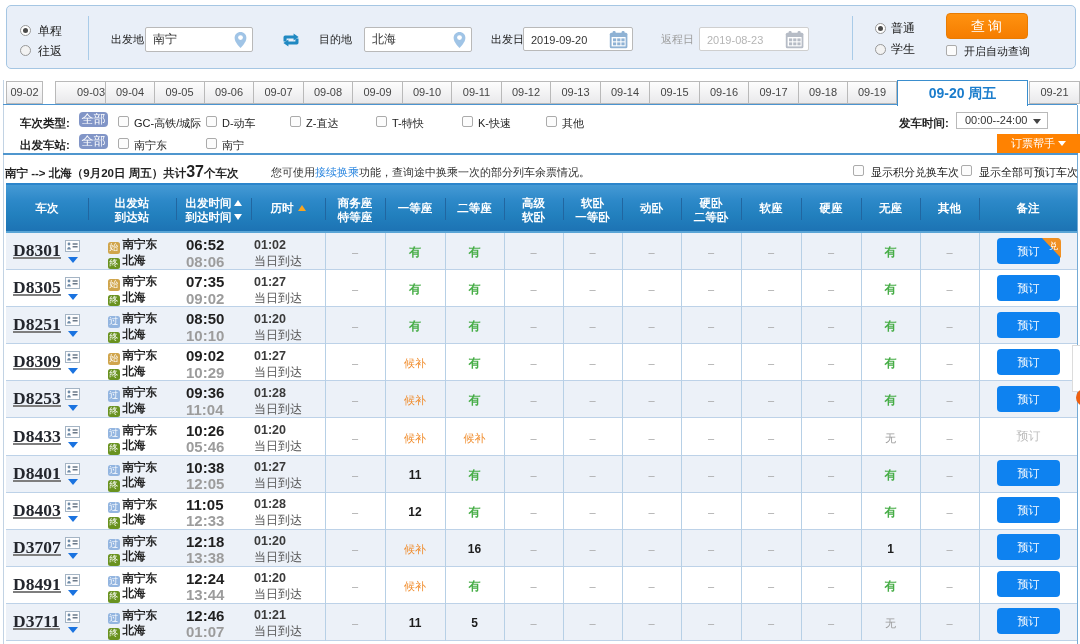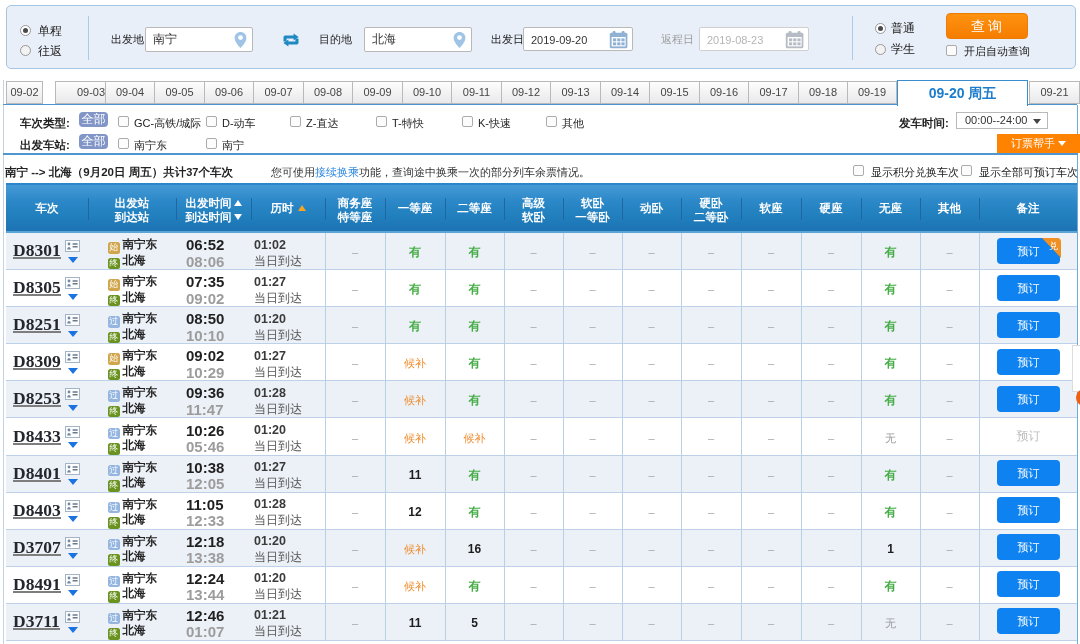--- a/index.html
+++ b/index.html
@@ -169,21 +169,21 @@
 <span class="flbl" style="left:899px;top:117px">发车时间:</span>
 <div class="abs" style="left:956px;top:112px;width:92px;height:17px;background:#fff;border:1px solid #b9b9b9;font-size:11px;color:#333;line-height:15px"><span style="margin-left:8px">00:00--24:00</span><span style="position:absolute;right:6px;top:5.5px;width:0;height:0;border-left:4px solid transparent;border-right:4px solid transparent;border-top:5px solid #444"></span></div>
 <span class="flbl" style="left:20px;top:139px">出发车站:</span>
 <span class="allb" style="left:79px;top:134px">全部</span>
 <span class="cb" style="left:118px;top:138px"></span>
 <span class="fck" style="left:134px;top:139px">南宁东</span>
 <span class="cb" style="left:206px;top:138px"></span>
 <span class="fck" style="left:222px;top:139px">南宁</span>
 <div class="abs" style="left:997px;top:134px;width:83px;height:19px;background:#ff8201;color:#fff;font-size:11px;line-height:19px;text-align:center">订票帮手 <span style="display:inline-block;width:0;height:0;border-left:4px solid transparent;border-right:4px solid transparent;border-top:5px solid #fff;margin-bottom:1px"></span></div>
 <div class="abs" style="left:3px;top:153px;width:1075px;height:2px;background:#4f96ce"></div>
-<span class="it" style="left:5px;top:166px;font-weight:bold;font-size:11.5px">南宁 --&gt; 北海（9月20日  周五）共计<span style="font-size:11px">37</span>个车次</span>
+<span class="it" style="left:5px;top:166px;font-weight:bold;font-size:11.5px">南宁 --&gt; 北海（9月20日  周五）共计<span style="font-size:16px">37</span>个车次</span>
 <span class="it" style="left:271px;top:166px;color:#333">您可使用<span style="color:#2c87e0">接续换乘</span>功能，查询途中换乘一次的部分列车余票情况。</span>
 <span class="cb" style="left:853px;top:165px"></span>
 <span class="it" style="left:871px;top:166px">显示积分兑换车次</span>
 <span class="cb" style="left:961px;top:165px"></span>
 <span class="it" style="left:979px;top:166px">显示全部可预订车次</span>
 <div class="abs" style="left:6px;top:183px;width:1071px;height:2px;background:#2b85cb"></div>
 <div id="thead">
 <div class="hc" style="left:0px;width:82px">车次</div>
 <div class="hc h2" style="left:82px;width:88px">出发站<br>到达站</div>
 <div class="hc h2" style="left:170px;width:75px">出发时间<i class="tri-up"></i><br>到达时间<i class="tri-dn"></i></div>
@@ -343,21 +343,21 @@
       <rect x="0.5" y="0.5" width="14" height="11" fill="#fdfdfe" stroke="#a4b4c4"></rect>
       <circle cx="4" cy="4" r="1.4" fill="#6e8aa5"></circle>
       <path d="M2.2 9.5c0-1.6 0.8-2.6 1.8-2.6s1.8 1 1.8 2.6z" fill="#6e8aa5"></path>
       <rect x="7.6" y="3.4" width="5" height="1.2" fill="#47586b"></rect>
       <rect x="7.6" y="6.2" width="5" height="1.2" fill="#47586b"></rect>
     </svg>
 <i class="car"></i>
 <span class="stl" style="top:5px"><span class="bdg b-g">过</span>南宁东</span>
 <span class="stl" style="top:20.5px"><span class="bdg b-e">终</span>北海</span>
 <span class="dep">09:36</span>
-    <span class="arr">11:47</span>
+    <span class="arr">11:04</span>
 <span class="dur">01:28</span>
     <span class="dd">当日到达</span>
 <span class="sc sd" style="left:319px;width:60px">–</span>
 <span class="sc sh" style="left:379px;width:60px">候补</span>
 <span class="sc sy" style="left:439px;width:59px">有</span>
 <span class="sc sd" style="left:498px;width:59px">–</span>
 <span class="sc sd" style="left:557px;width:59px">–</span>
 <span class="sc sd" style="left:616px;width:59px">–</span>
 <span class="sc sd" style="left:675px;width:60px">–</span>
 <span class="sc sd" style="left:735px;width:60px">–</span>

